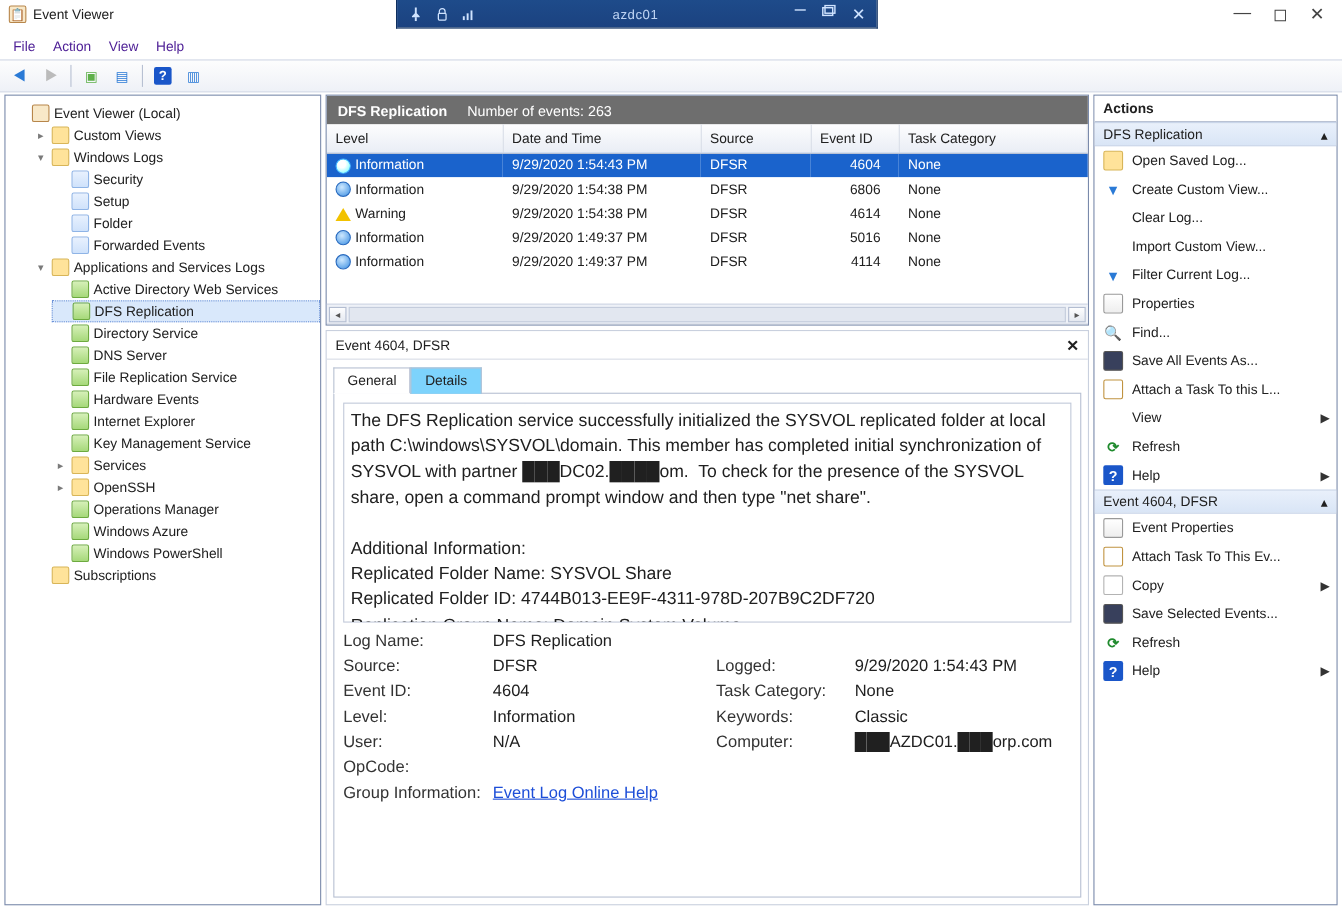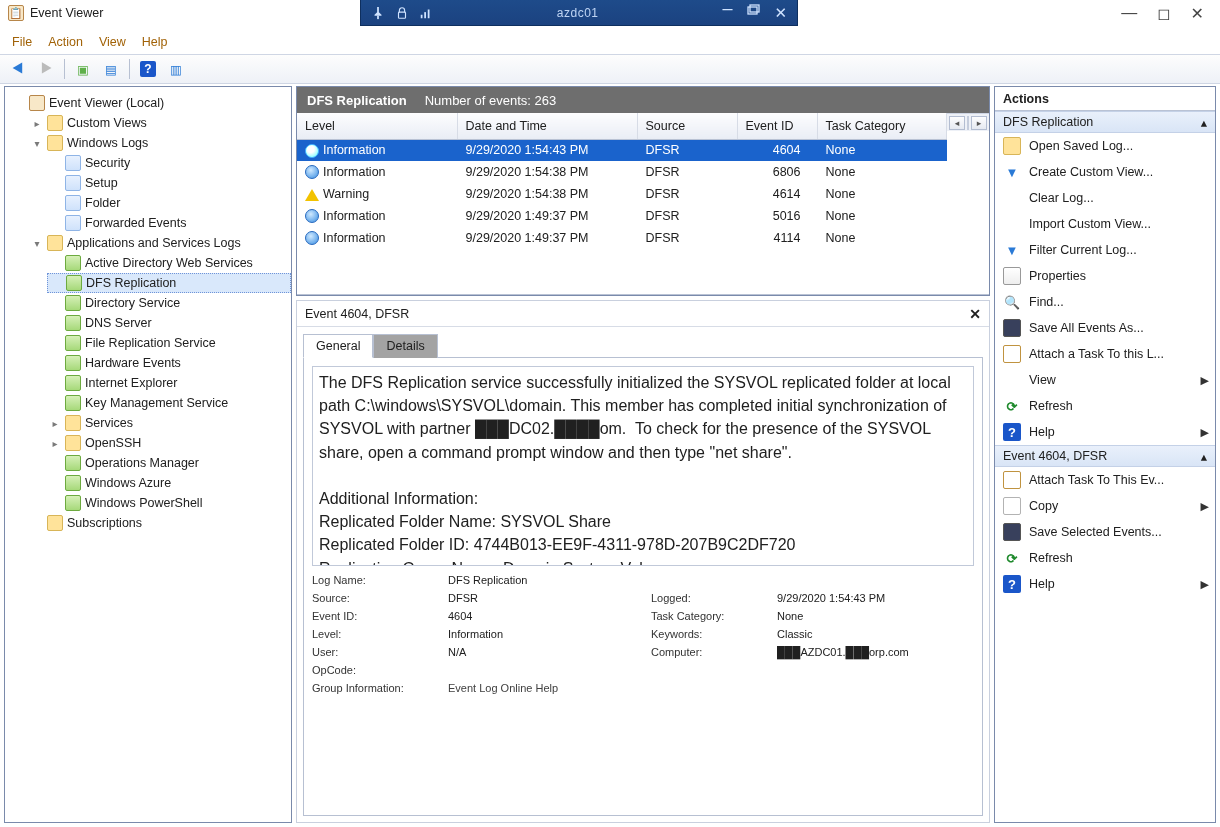--- a/index.html
+++ b/index.html
@@ -14,21 +14,21 @@
   .rd-host { flex:1; text-align:center; opacity:.9; letter-spacing:.5px; }
   .rd-right { display:flex; gap:14px; padding-right:10px; }
   .rd-ico { width:14px; height:14px; display:inline-block; }
 
   
   .win-title { position:absolute; left:0; right:0; top:0; height:26px; display:flex; align-items:center; padding-left:8px; z-index:5;}
   .win-title .spacer { flex:1; }
   .win-btns { display:flex; gap:20px; padding-right:16px; }
   .win-btn { font-size:16px; color:#444; cursor:default; }
 
-  .menubar { position:absolute; left:0; right:0; top:30px; height:24px; display:flex; align-items:center; gap:16px; padding-left:12px; color:#a16207;}
+  .menubar { position:absolute; left:0; right:0; top:30px; height:24px; display:flex; align-items:center; gap:16px; padding-left:12px; color:#4c1d95;}
   .menubar span { cursor:default; }
 
   .toolbar { position:absolute; left:0; right:0; top:54px; height:30px; display:flex; align-items:center; gap:4px; padding-left:6px;
     border-top:1px solid #cfd6e4; border-bottom:1px solid #cfd6e4; background:linear-gradient(#fdfdfd,#eef1f7); }
   .tb-btn { width:24px; height:24px; display:flex; align-items:center; justify-content:center; border:1px solid transparent; }
   .tb-sep { width:1px; height:20px; background:#b7c0d2; margin:0 2px; }
   .nav-arrow { font-size:18px; font-weight:bold; }
   .blue { color:#2a7ad6; }
   .green { color:#5fb04a; }
 
@@ -47,45 +47,45 @@
   .tico { width:16px; height:16px; display:inline-flex; align-items:center; justify-content:center; font-size:11px; }
   .tico.folder { background:#ffe39a; border:1px solid #d8b558; border-radius:2px; }
   .tico.log { background:linear-gradient(#e8f1fe,#cfe2fb); border:1px solid #8fb4e6; border-radius:2px; }
   .tico.app { background:linear-gradient(#d6f0b8,#a6d97a); border:1px solid #6daa3f; border-radius:2px; }
   .tico.ev { border:1px solid #b7864a; background:#f8e8c8; border-radius:2px; }
 
   
   .center { flex:1; display:flex; flex-direction:column; }
   .c-header { height:26px; background:#6e6e6e; color:#fff; display:flex; align-items:center; gap:18px; padding-left:10px; font-size:13px; }
   .c-header .h1 { font-weight:600; }
-  .grid-wrap { position:relative; flex:0 0 182px; display:flex; flex-direction:row; border-bottom:1px solid #b9c2d4;}
+  .grid-wrap { position:relative; flex:0 0 182px; display:flex; flex-direction:column; border-bottom:1px solid #b9c2d4;}
   table.grid { border-collapse:collapse; width:100%; table-layout:fixed; }
   .grid th { text-align:left; font-weight:400; background:linear-gradient(#fdfdfe,#e9edf5); border-bottom:1px solid #b9c2d4; border-right:1px solid #d7dce6; padding:4px 8px; height:26px; }
   .grid td { padding:3px 8px; height:22px; border-right:1px solid transparent; }
   .grid tbody tr.selected td { background:#1a63cc; color:#fff; }
   .grid tbody tr.selected .lvl-ico { filter:brightness(1.6); }
   .lvl-ico { width:14px; height:14px; display:inline-block; border-radius:50%; margin-right:4px; vertical-align:middle; }
   .lvl-info { background:radial-gradient(circle at 40% 35%, #cfe9ff, #3a8ee2); border:1px solid #2a6bbf; }
   .lvl-warn { width:0;height:0;border-left:7px solid transparent;border-right:7px solid transparent;border-bottom:12px solid #f2c200; border-radius:0; display:inline-block; margin-right:4px; vertical-align:middle;}
   .grid-scroll { flex:1; overflow:auto; }
   .hscroll { height:18px; background:#eef1f7; border-top:1px solid #cfd6e4; display:flex; align-items:center; justify-content:space-between; padding:0 2px;}
   .hbtn { width:16px;height:14px;border:1px solid #b3bdd1;background:linear-gradient(#fdfdfe,#e5e9f1);display:flex;align-items:center;justify-content:center;font-size:9px;color:#555;}
   .htrack{flex:1;margin:0 2px;height:14px;background:#e2e7f0;border:1px solid #c4ccdc;}
 
   .detail-pane { flex:1; margin-top:4px; border:1px solid #c9d0de; position:relative; display:flex; flex-direction:column; overflow:hidden;}
   .detail-hdr { height:26px; display:flex; align-items:center; justify-content:space-between; padding:0 8px; border-bottom:1px solid #d7dce6;}
   .detail-close { font-weight:bold; font-size:14px; cursor:default; }
   .tabs { display:flex; gap:0; padding:6px 6px 0; }
-  .tab { padding:4px 12px; border:1px solid #b7c0d2; border-bottom:none; background:#a3a3a3; position:relative; top:1px; cursor:default;}
+  .tab { padding:4px 12px; border:1px solid #b7c0d2; border-bottom:none; background:#7dd3fc; position:relative; top:1px; cursor:default;}
   .tab.active { background:#fff; border-bottom:1px solid #fff; }
   .detail-body { flex:1; margin:0 6px 6px; border:1px solid #b7c0d2; background:#fff; padding:8px; display:flex; flex-direction:column; gap:8px; overflow:hidden;}
   .msgbox { border:1px solid #c1c9d9; height:200px; overflow:auto; padding:4px 6px; font-size:16px; line-height:1.45; white-space:pre-wrap; position:relative;}
-  .kv { display:grid; grid-template-columns: 130px 1fr 120px 1fr; row-gap:6px; column-gap:6px; font-size:11px;}
+  .kv { display:grid; grid-template-columns: 130px 1fr 120px 1fr; row-gap:6px; column-gap:6px; font-size:15px;}
   .kv .lab { color:#333; }
-  .link { color:#404040; cursor:pointer; }
+  .link { color:#1d4ed8; text-decoration:underline; cursor:pointer; }
 
   
   .actions { width:222px; flex:none; display:flex; flex-direction:column; }
   .a-title { height:24px; display:flex; align-items:center; padding-left:8px; font-weight:600; background:#fff; border-bottom:1px solid #b9c2d4;}
   .a-section { background:linear-gradient(#e9f0fb,#d9e5f6); height:22px; display:flex; align-items:center; justify-content:space-between; padding:0 8px; border-top:1px solid #c4d1e7; border-bottom:1px solid #c4d1e7; font-size:12.5px; cursor:default;}
   .a-item { height:26px; display:flex; align-items:center; gap:8px; padding:0 6px 0 8px; cursor:default; }
   .a-ico { width:18px; height:18px; display:flex; align-items:center; justify-content:center; font-size:13px; }
   .a-arrow { margin-left:auto; color:#333; font-size:11px; }
   .ico-open{border:1px solid #d8b558;background:#ffe39a;border-radius:2px;}
   .ico-filter{color:#2a7ad6; font-weight:bold;}
@@ -529,20 +529,24 @@
         <span>Help</span>
         <span class="a-arrow">▶</span>
       </div>
 
     <div class="a-section">
       <span>Event 4604, DFSR</span>
       <span>▴</span>
     </div>
     <div id="actions-list2">
         <div class="a-item">
+          <span class="a-ico ico-props"></span>
+          <span>Event Properties</span>
+        </div>
+        <div class="a-item">
           <span class="a-ico ico-task"></span>
           <span>Attach Task To This Ev...</span>
         </div>
         <div class="a-item">
           <span class="a-ico ico-copy"></span>
           <span>Copy</span>
           <span class="a-arrow">▶</span>
         </div>
         <div class="a-item">
           <span class="a-ico ico-save"></span>

